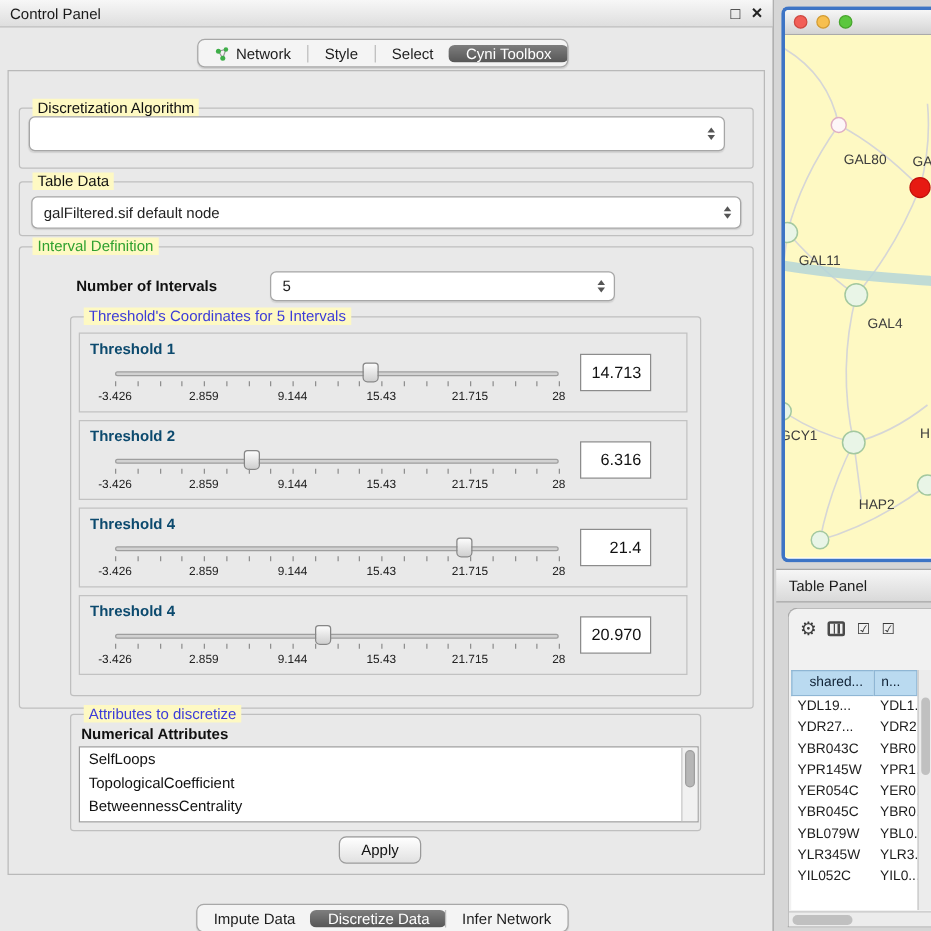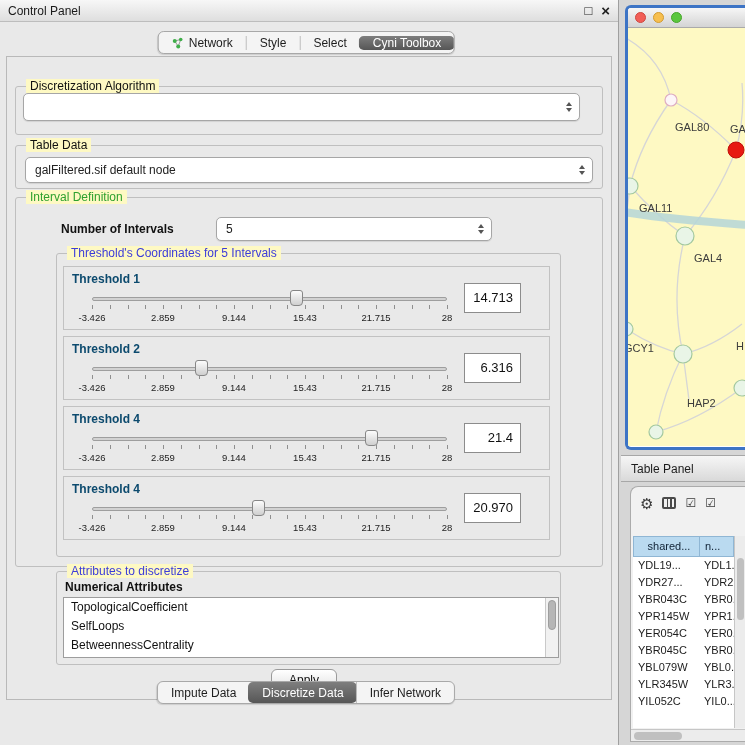--- a/index.html
+++ b/index.html
@@ -13,21 +13,21 @@
   .titlebar { height:22px; background:linear-gradient(#f7f7f7,#dedede); border-bottom:1px solid #bdbdbd;
     display:flex; align-items:center; padding:0 8px; font-size:12px; color:#1a1a1a; }
   .win-btns { margin-left:auto; display:flex; gap:9px; color:#222; font-size:13px; }
   .win-btns span { cursor:default; line-height:14px; }
   .win-close { font-weight:bold; font-size:15px; }
 
   .tabstrip { position:absolute; display:flex; border:1px solid #a8a8a8; border-radius:6px;
     background:#f4f4f4; height:23px; align-items:stretch; font-size:12px; overflow:hidden;
     box-shadow:0 1px 1px rgba(0,0,0,.12); }
   .top-tabs { top:31px; left:306px; transform:translateX(-50%);align-items:center; }
-  .bottom-tabs { top:681px; left:306px; transform:translateX(-50%); }
+  .bottom-tabs { top:723px; left:306px; transform:translateX(-50%);align-items:center; }
   .ttab { display:flex; align-items:center; gap:5px; padding:0 13px; border-left:1px solid #bdbdbd; color:#1d1d1d; white-space:nowrap; }
   .ttab:first-child { border-left:none; }
   .ttab.selected { background:linear-gradient(#7e7e7e,#565656); color:#fff; border-radius:5px; margin:0 -1px; border-left-color:transparent; }
 
   .content { position:absolute; left:6px; top:56px; width:606px; height:644px;
     border:1px solid #b9b9b9; background:#e9e9e9; }
 
   .fieldset { position:absolute; border:1px solid #bfbfbf; border-radius:3px; }
   .legend { position:absolute; top:-8px; left:10px; background:#fef9c3; padding:0 4px;
     font-size:12px; white-space:nowrap; color:#111; }
@@ -372,22 +372,22 @@
             <div class="val-box">20.970</div>
           </div>
         </div>
 
       <div class="fieldset attrs-group">
         <span class="legend blue">Attributes to discretize</span>
       </div>
       <div class="attrs-title">Numerical Attributes</div>
       <div class="listbox">
         <div id="attr-items">
+            <div class="list-item">SelfLoops</div>
             <div class="list-item">TopologicalCoefficient</div>
-            <div class="list-item">SelfLoops</div>
             <div class="list-item">BetweennessCentrality</div>
           </div>
         <div class="list-scrollbar">
             <div class="sb-thumb"></div>
           </div>
       </div>
 
       <button class="apply-btn">Apply</button>
     </div>
 

